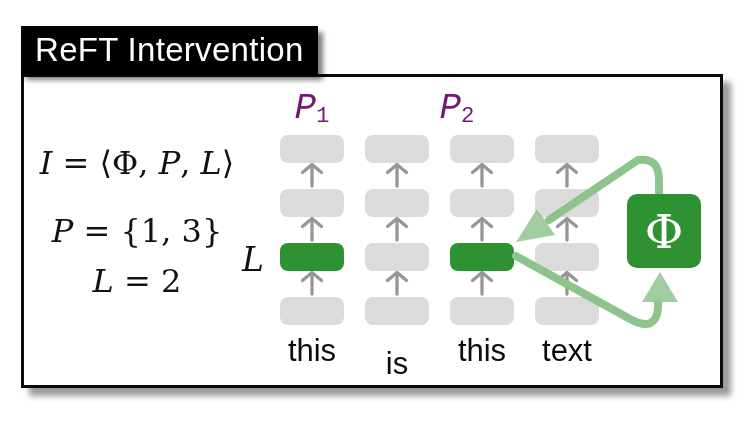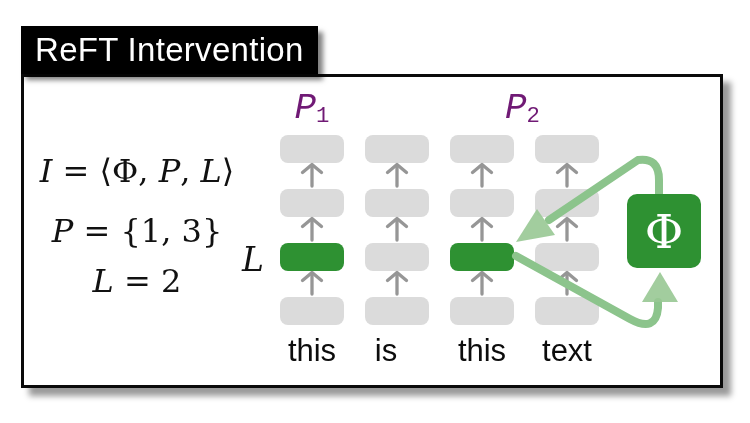--- a/index.html
+++ b/index.html
@@ -54,21 +54,21 @@
     position: absolute;
     left: 24px;
     width: 226px;
     text-align: center;
     font-family: "DejaVu Serif", "DejaVu Sans", serif;
     font-size: 32px;
     color: #111;
     white-space: nowrap;
   }
   .math-line i { font-style: italic; }
-  #eq1 { top: 152px; }
+  #eq1 { top: 144px; }
   #eq2 { top: 212px; }
   #eq3 { top: 262px; }
   .layer-label {
     position: absolute;
     left: 233px; top: 240px;
     width: 40px;
     text-align: center;
     font-family: "DejaVu Serif", "DejaVu Sans", serif;
     font-size: 33px;
     color: #111;
@@ -209,23 +209,23 @@
     </svg>
     <svg class="up-arrow" width="26" height="26" viewBox="0 0 26 26" style="left:554px; top:216px;">
       <path d="M3.5 10.5 L13 2.5 L22.5 10.5" fill="none" stroke="var(--arrow-gray)" stroke-width="3.3" stroke-linecap="round" stroke-linejoin="round"></path>
       <path d="M13 5 L13 24" fill="none" stroke="var(--arrow-gray)" stroke-width="3.3" stroke-linecap="round"></path>
     </svg>
     <svg class="up-arrow" width="26" height="26" viewBox="0 0 26 26" style="left:554px; top:270px;">
       <path d="M3.5 10.5 L13 2.5 L22.5 10.5" fill="none" stroke="var(--arrow-gray)" stroke-width="3.3" stroke-linecap="round" stroke-linejoin="round"></path>
       <path d="M13 5 L13 24" fill="none" stroke="var(--arrow-gray)" stroke-width="3.3" stroke-linecap="round"></path>
     </svg>
     <div class="position-label" style="left:267px;"><i>P</i><sub>1</sub></div>
-    <div class="position-label" style="left:450px;text-align:right;"><i>P</i><sub>2</sub></div>
+    <div class="position-label" style="left:412px;"><i>P</i><sub>2</sub></div>
     <div class="token-label" style="left:267px;">this</div>
-    <div class="token-label" style="left:341px;">is</div>
+    <div class="token-label" style="left:352px;margin-top:13px;">is</div>
     <div class="token-label" style="left:437px;">this</div>
     <div class="token-label" style="left:522px;">text</div>
   </div>
 
 <svg id="connector-svg" viewBox="0 0 750 423">
   <path d="M 659 197 L 659 180 Q 659 157 638 160 L 549 220" style="fill:none; stroke:var(--connector-green); stroke-width:8; stroke-linecap:round; stroke-linejoin:round;"></path>
   <polygon points="516,242 537,209 555,235" style="fill:var(--arrowhead-green); fill-opacity:0.9;"></polygon>
   <path d="M 516 256 L 630 319 Q 656 333 658 308 L 658 302" style="fill:none; stroke:var(--connector-green); stroke-width:8; stroke-linecap:round; stroke-linejoin:round;"></path>
   <polygon points="660,272 642,302 678,302" style="fill:var(--arrowhead-green); fill-opacity:0.9;"></polygon>
 </svg>

